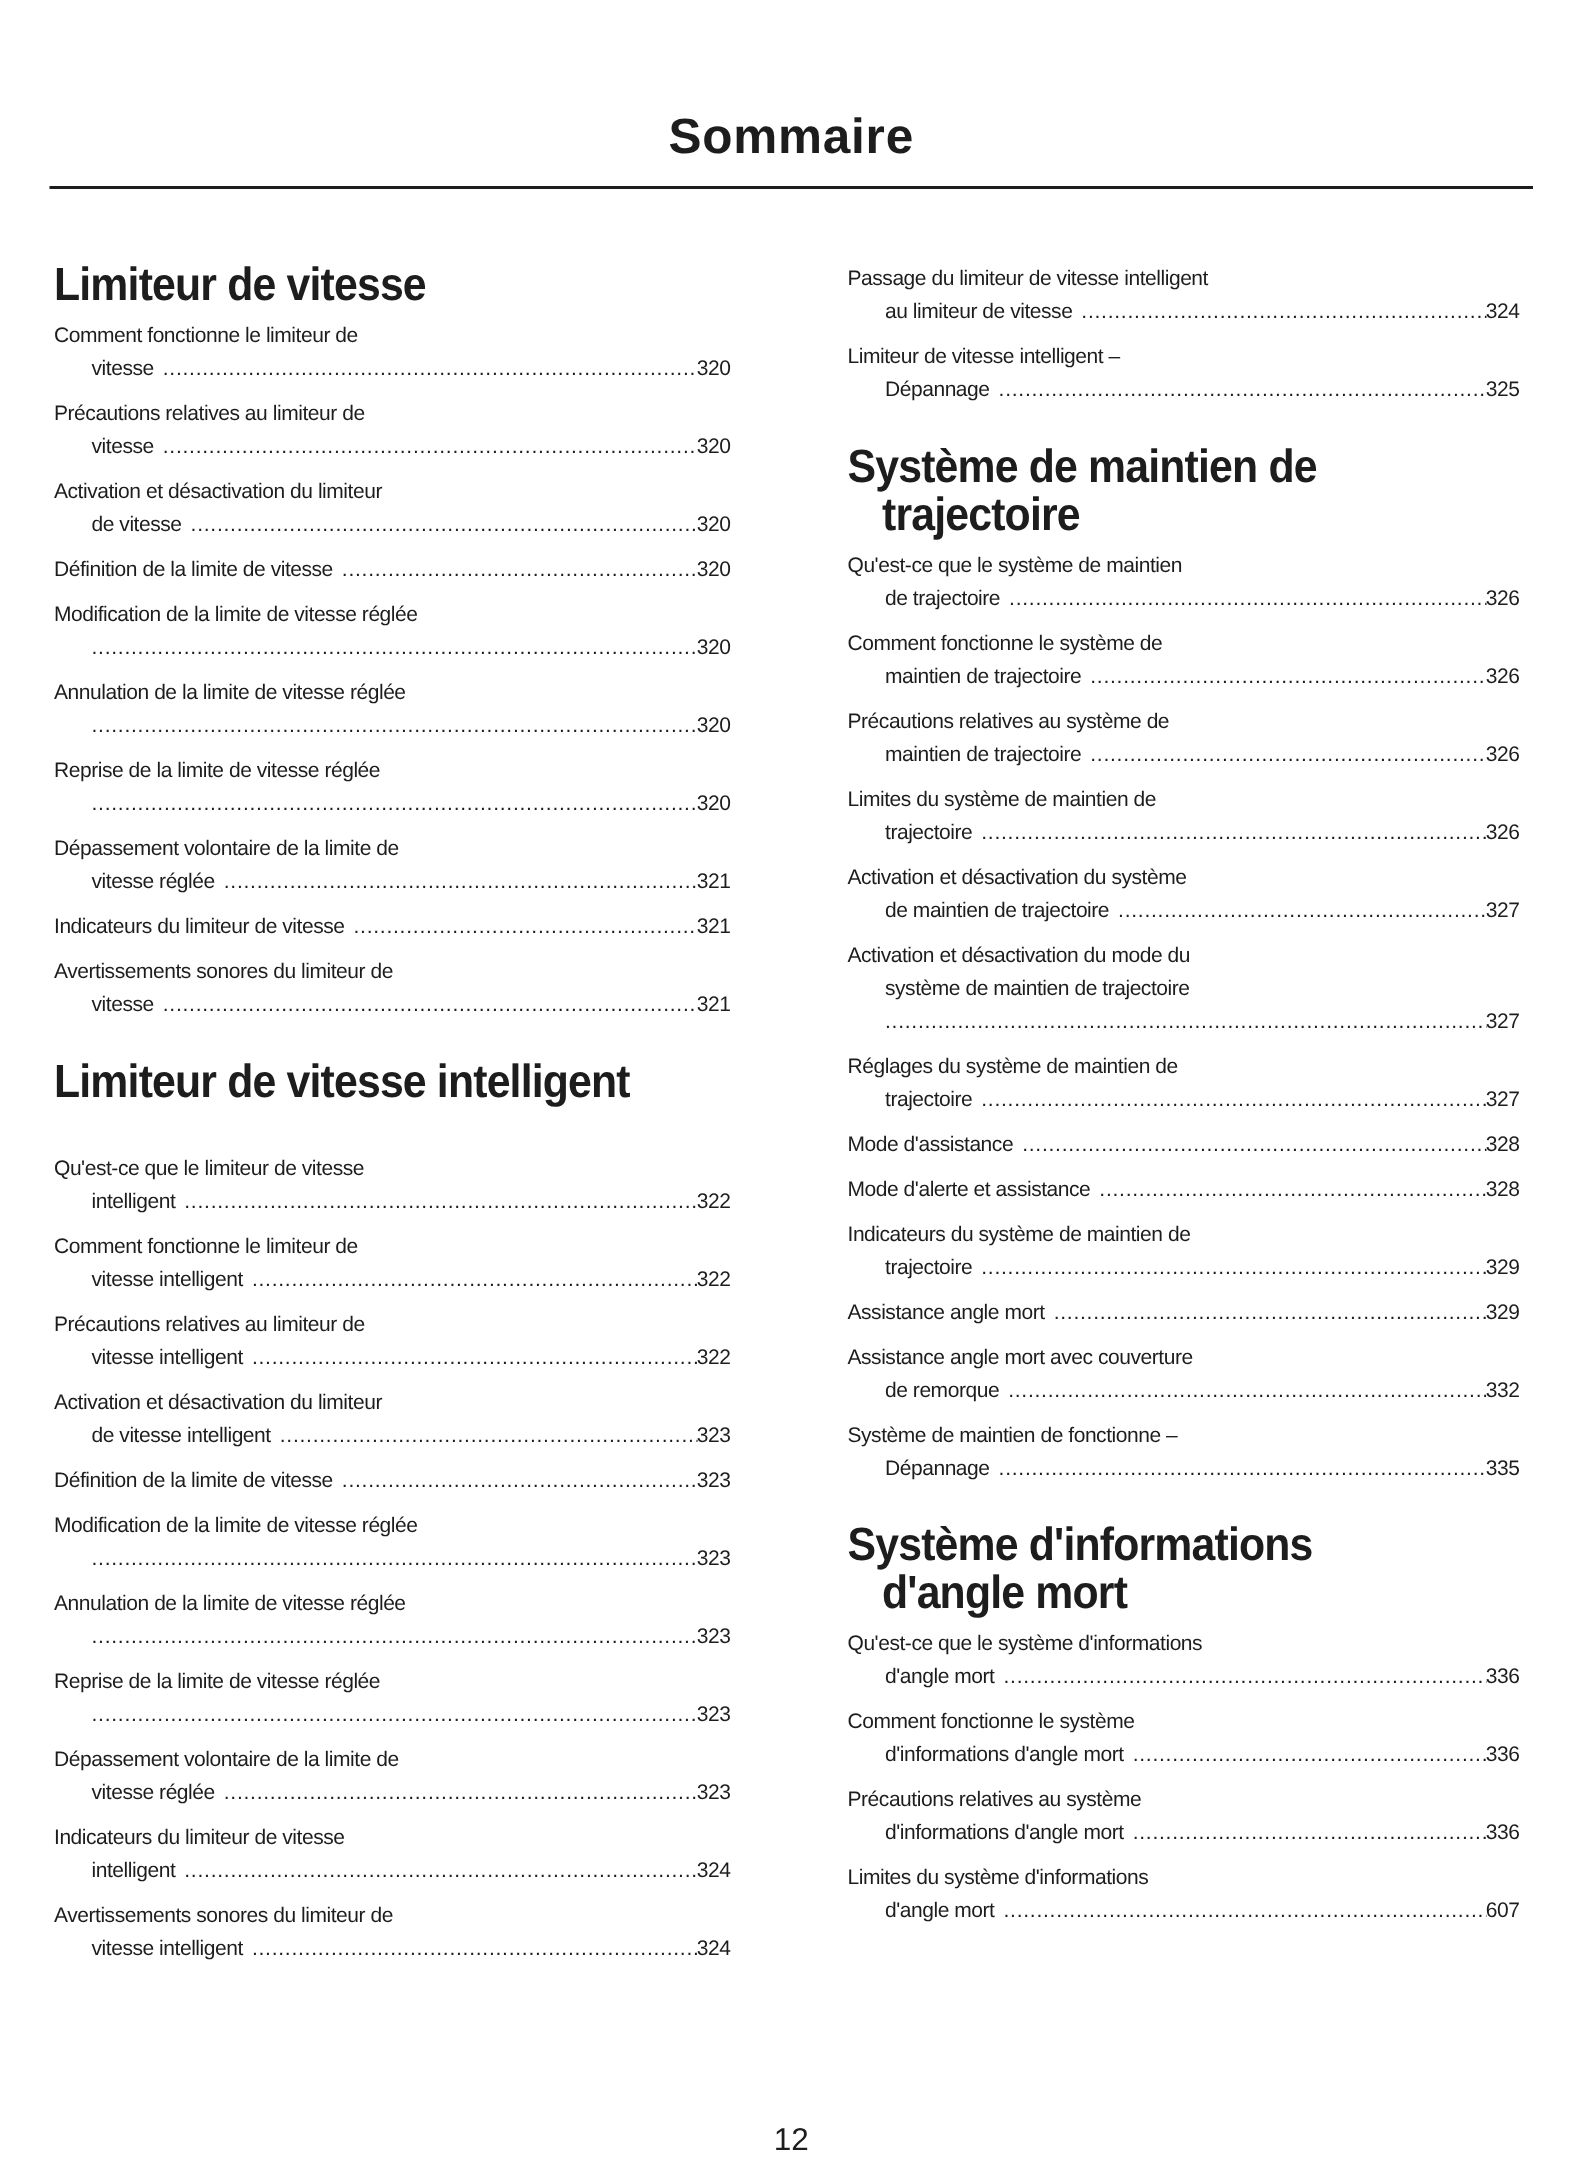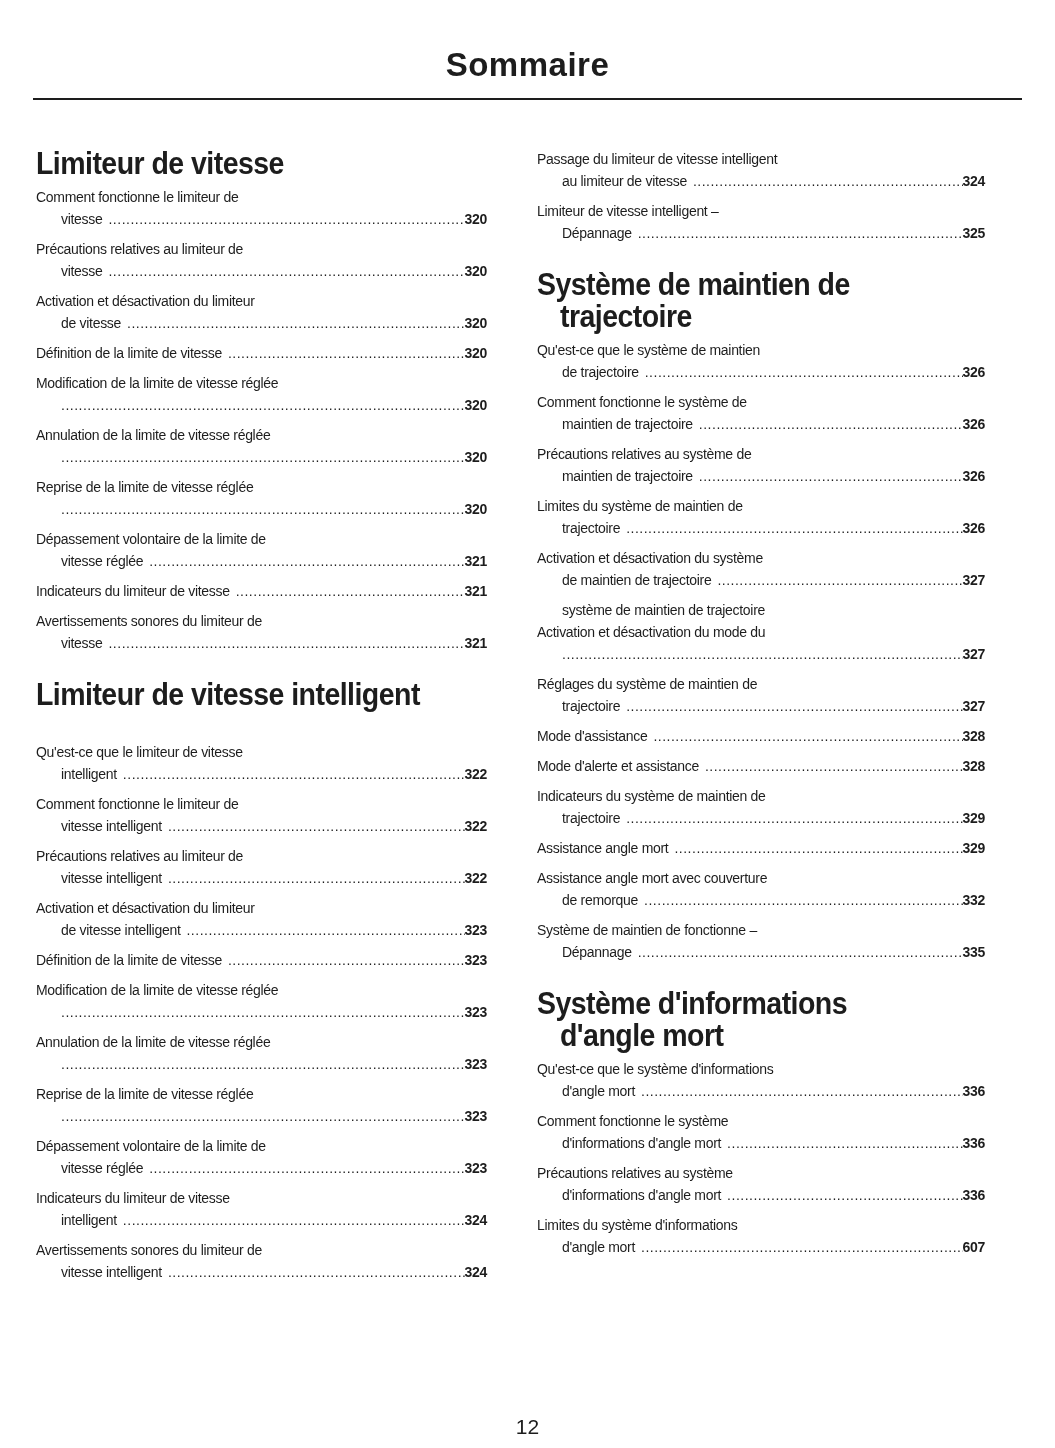--- a/index.html
+++ b/index.html
@@ -6,34 +6,35 @@
   .page {
     position:relative;
     width:1055px; height:1448px;
     background:#ffffff;
     color:#1d1d1d;
     font-family:"Liberation Sans","DejaVu Sans",sans-serif;
     overflow:hidden;
   }
   .title {
     margin:0;
-    padding-top:46px;
+    padding-top:72px;
     text-align:center;
     font-size:33px;
     font-weight:bold;
     letter-spacing:0.5px;
   }
   .rule {
     height:2px;
     background:#1d1d1d;
     margin:14px 33px 0 33px;
   }
   .columns {
     display:flex;
     margin:48px 0 0 36px;
+    gap:28px;
   }
   .col-left { width:451px; margin-right:50px; flex:0 0 auto; }
   .col-right { width:448px; flex:0 0 auto; }
 
   .toc-heading {
     font-size:31px;
     font-weight:bold;
     letter-spacing:-0.6px;
     line-height:32px;
     margin:25px 0 6px 0;
@@ -55,21 +56,21 @@
   .line.cont { padding-left:25px; }
   .line.last { display:flex; align-items:baseline; }
   .end-text { flex:0 0 auto; margin-right:6px; }
   .dots {
     flex:1 1 auto;
     min-width:0;
     overflow:hidden;
     white-space:nowrap;
     letter-spacing:0.5px;
   }
-  .pg { flex:0 0 auto;font-weight:bold; }
+  .pg { flex:0 0 auto; }
 
   .pagenum {
     position:absolute;
     top:1374px; left:0;
     width:100%;
     text-align:center;
     font-size:21px;
     margin-top:41px;
   }
 </style>
@@ -302,22 +303,22 @@
         </div>
         <div class="toc-entry">
           <div class="line">Activation et désactivation du système</div>
           <div class="line last cont">
             <span class="end-text">de maintien de trajectoire</span>
             <span class="dots">........................................................................................................................................................................................................</span>
             <span class="pg">327</span>
           </div>
         </div>
         <div class="toc-entry">
+          <div class="line">Activation et désactivation du mode du</div>
           <div class="line cont">système de maintien de trajectoire</div>
-          <div class="line">Activation et désactivation du mode du</div>
           <div class="line last cont">
             <span class="dots">........................................................................................................................................................................................................</span>
             <span class="pg">327</span>
           </div>
         </div>
         <div class="toc-entry">
           <div class="line">Réglages du système de maintien de</div>
           <div class="line last cont">
             <span class="end-text">trajectoire</span>
             <span class="dots">........................................................................................................................................................................................................</span>

